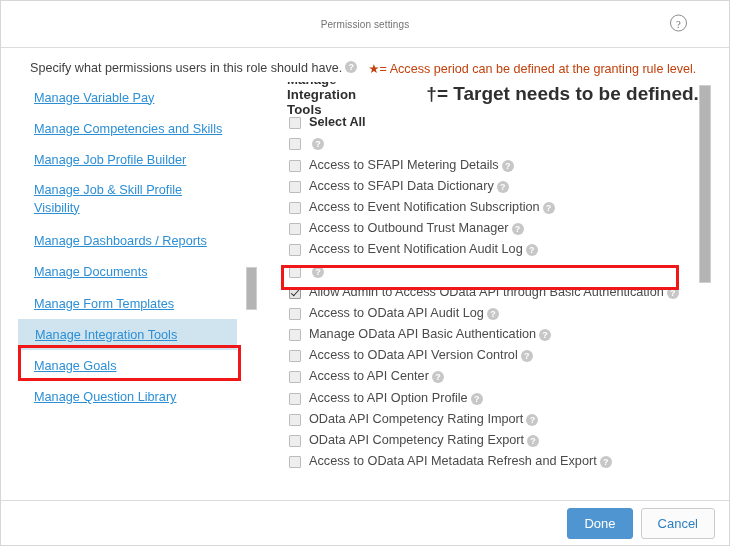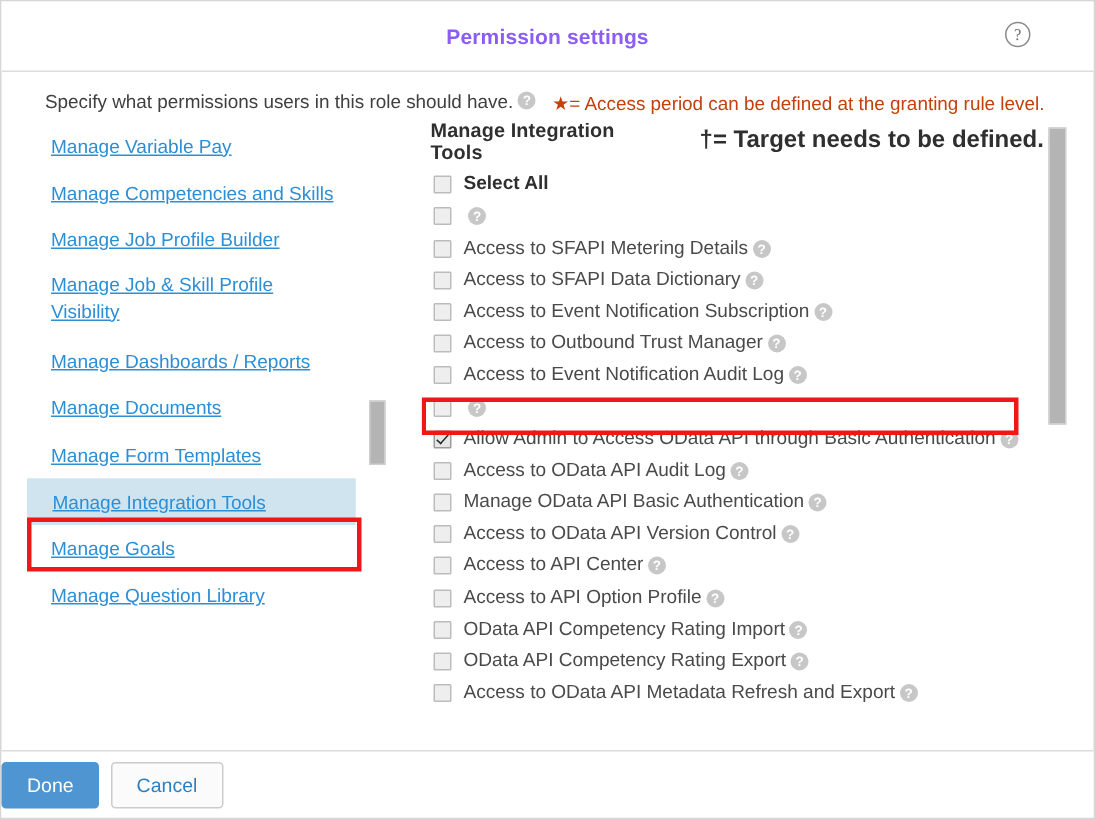--- a/index.html
+++ b/index.html
@@ -34,23 +34,23 @@
     height: 46px;
     min-height: 46px;
     border-bottom: 1px solid #dcdcdc;
     position: relative;
     display: flex;
     align-items: center;
     justify-content: center;
     background: #ffffff;
   }
   .dialog-title {
-    font-size: 14px;
-    color: #8b5cf6;
-    font-weight: bold;
+    font-size: 10px;
+    color: #737373;
+    font-weight: normal;
     letter-spacing: 0.1px;
   }
   .help-icon-btn {
     position: absolute;
     right: 40px;
     top: 50%;
     transform: translateY(-50%);
     width: 19px;
     height: 19px;
     cursor: pointer;
@@ -205,21 +205,21 @@
   }
   .perm-header-title {
     font-weight: bold;
     font-size: 13.2px;
     color: #2f2f2f;
     letter-spacing: 0.1px;
   }
   .perm-header-note {
     margin-left: 44px;
     font-weight: bold;
-    font-size: 16px;
+    font-size: 19px;
     color: #2f2f2f;
     white-space: nowrap;
   }
 
   .perm-list {
     position: absolute;
     left: 0;
     top: 26px;
     right: 14px;
     bottom: 0;
@@ -299,20 +299,21 @@
     box-sizing: border-box;
   }
 
   
   .dialog-footer {
     height: 44px;
     min-height: 44px;
     border-top: 1px solid #dcdcdc;
     display: flex;
     align-items: center;
+    justify-content: flex-end;
     padding-right: 14px;
     background: #ffffff;
     gap: 8px;
   }
   .btn {
     font-size: 13px;
     font-family: "Liberation Sans", sans-serif;
     padding: 0 16px;
     height: 31px;
     line-height: 29px;

